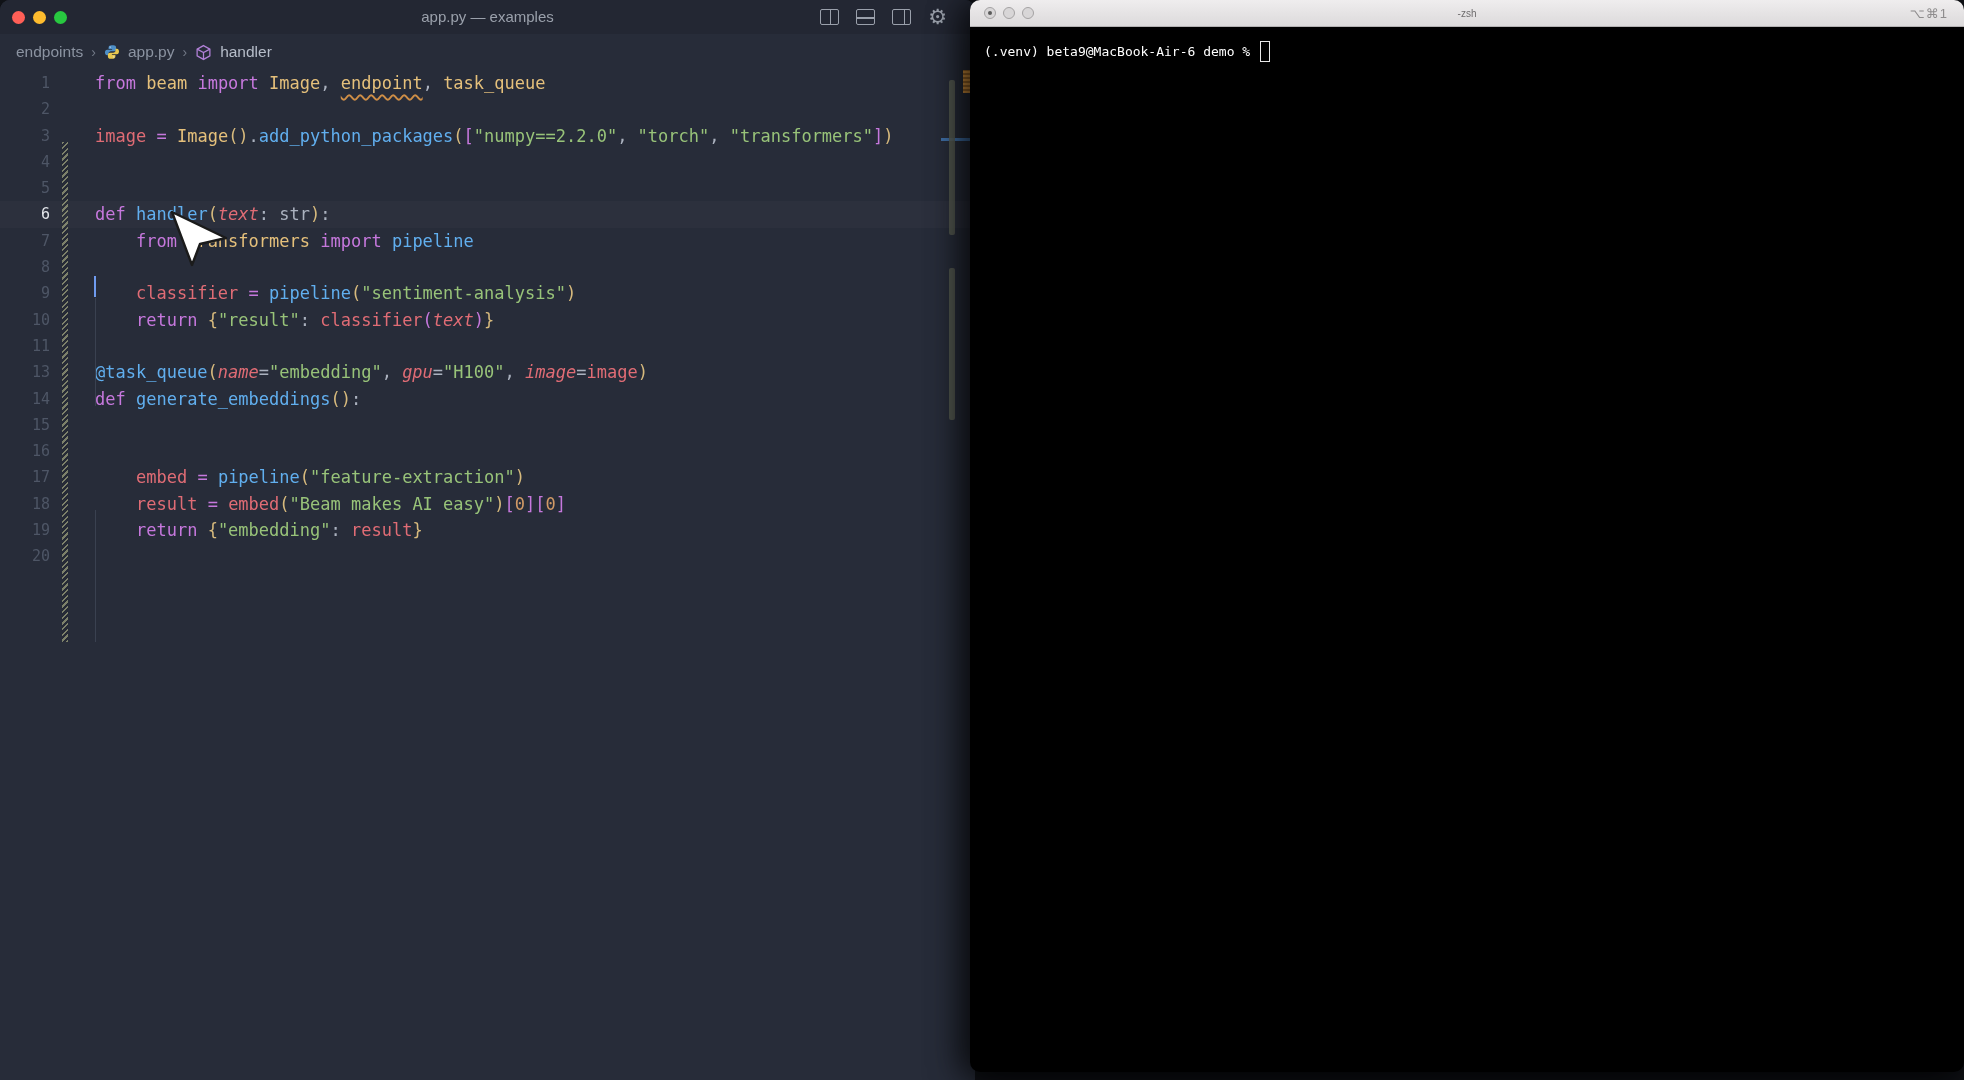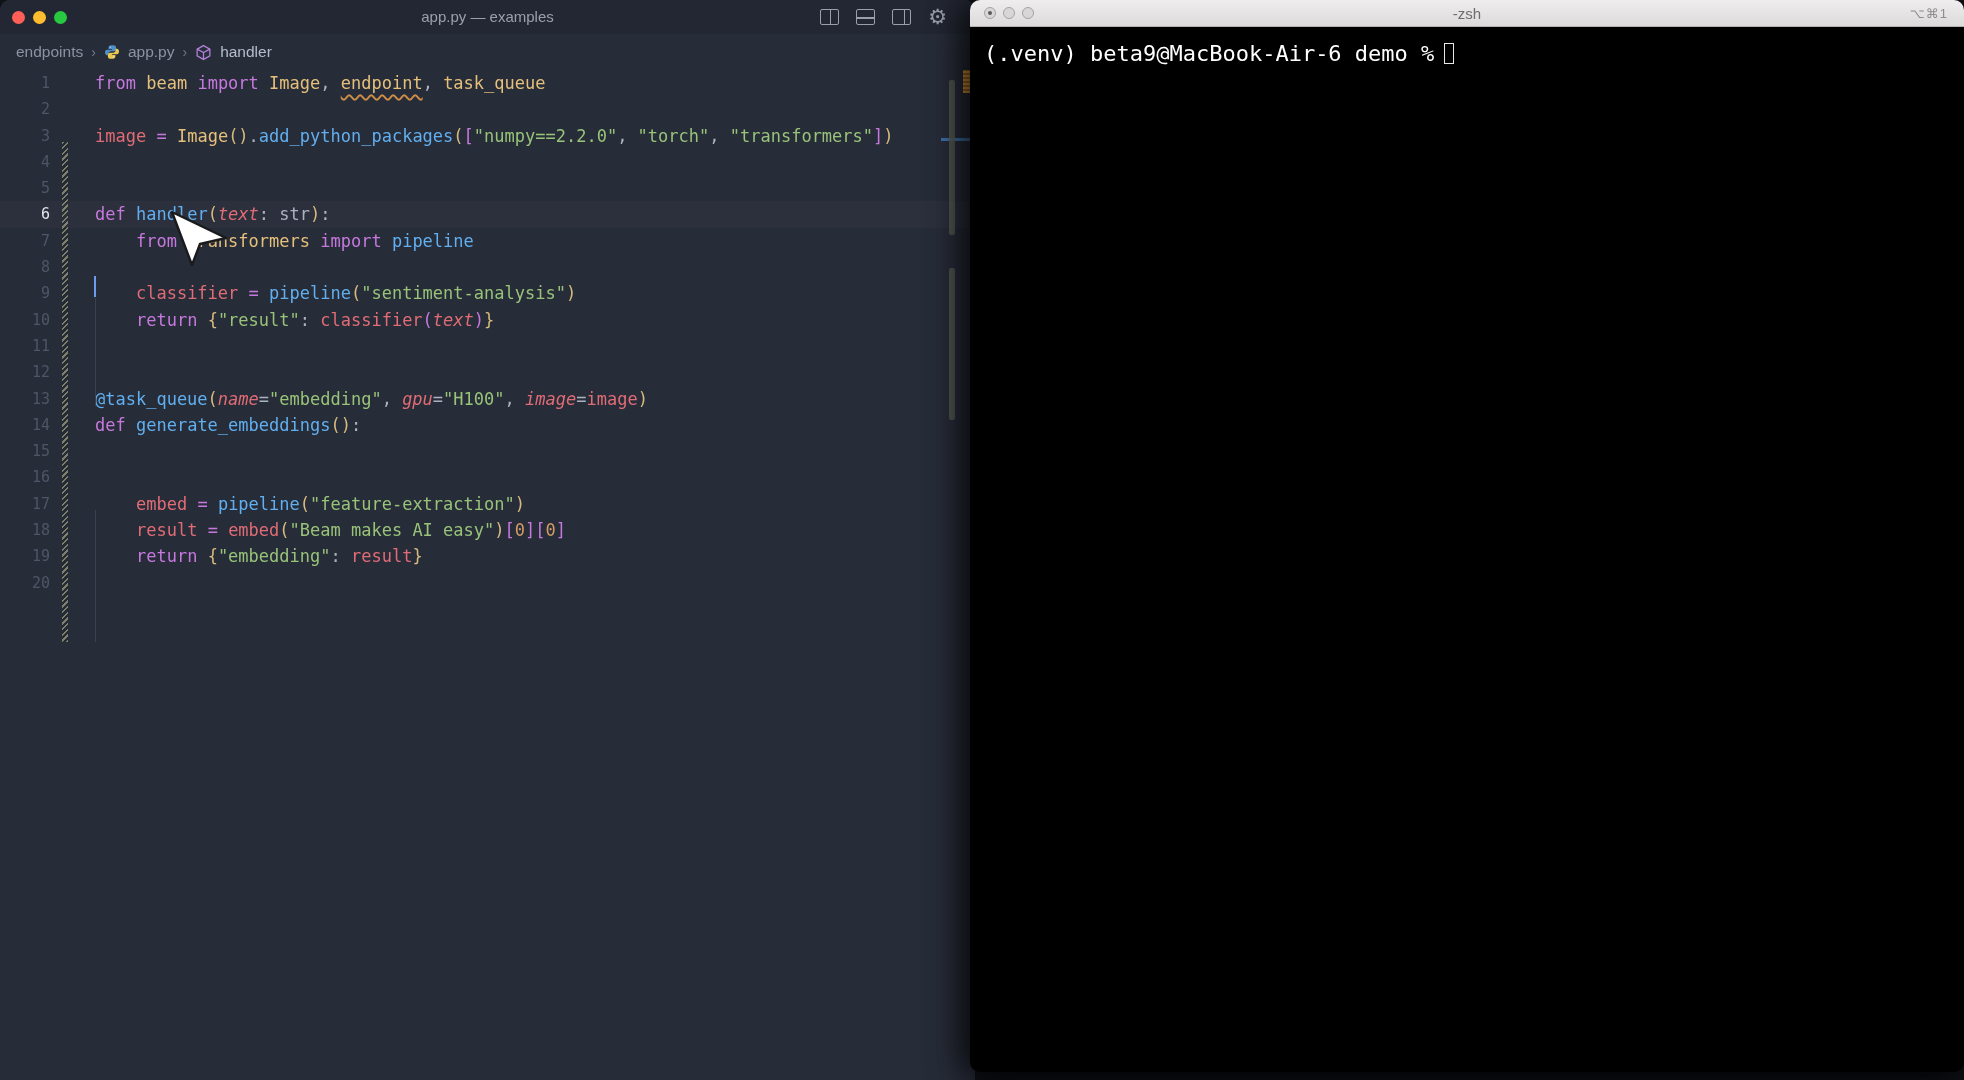--- a/index.html
+++ b/index.html
@@ -94,25 +94,25 @@
   }
   .term-titlebar {
     height:27px; border-radius:10px 10px 0 0;
     background:linear-gradient(#efedee, #dcdadb);
     border-bottom:1px solid #b3b1b2; position:relative;
     display:flex; align-items:center;
   }
   .term-dots { position:absolute; left:14px; display:flex; gap:7px; align-items:center; }
   .term-dot { width:12px; height:12px; border-radius:50%; background:#d8d6d7; border:1px solid #a4a2a3; position:relative; }
   .term-dot.first::after { content:""; position:absolute; left:3px; top:3px; width:4px; height:4px; border-radius:50%; background:#5a5a5a; }
-  .term-title { position:absolute; left:0; right:0; text-align:center; color:#6e6c6d; font-size:15px; }
+  .term-title { position:absolute; left:0; right:0; text-align:center; color:#6e6c6d; font-size:10px; }
   .term-shortcut { position:absolute; right:16px; color:#8e8c8d; font-size:13px; letter-spacing:1px; }
   .term-body { position:relative; padding:14px 0 0 14px; }
   .term-prompt {
-    font-family:"DejaVu Sans Mono", monospace; font-size:22px; color:#ffffff;
+    font-family:"DejaVu Sans Mono", monospace; font-size:13px; color:#ffffff;
     white-space:pre; display:flex; align-items:center;
   }
   .term-cursor {
     display:inline-block; width:10px; height:21px; margin-left:10px;
     border:1.5px solid #e8e8e8; background:transparent;
   }
 
   
   .mouse-pointer { position:absolute; left:168px; top:209px; width:62px; height:60px; pointer-events:none; }
 </style>
@@ -173,21 +173,20 @@
           <div class="code-row"><span class="ln">2</span><span class="lc"></span></div>
           <div class="code-row"><span class="ln">3</span><span class="lc"><span class="tok-var">image</span><span class="tok-pln"> </span><span class="tok-op">=</span><span class="tok-pln"> </span><span class="tok-mod">Image</span><span class="tok-br1">()</span><span class="tok-pln">.</span><span class="tok-fn">add_python_packages</span><span class="tok-br1">(</span><span class="tok-br2">[</span><span class="tok-str">"numpy==2.2.0"</span><span class="tok-pln">, </span><span class="tok-str">"torch"</span><span class="tok-pln">, </span><span class="tok-str">"transformers"</span><span class="tok-br2">]</span><span class="tok-br1">)</span></span></div>
           <div class="code-row"><span class="ln">4</span><span class="lc"></span></div>
           <div class="code-row"><span class="ln">5</span><span class="lc"></span></div>
           <div class="code-row active"><span class="ln">6</span><span class="lc"><span class="tok-kw">def</span><span class="tok-pln"> </span><span class="tok-fn">handler</span><span class="tok-br1">(</span><span class="tok-par">text</span><span class="tok-pln">: str</span><span class="tok-br1">)</span><span class="tok-pln">:</span></span></div>
           <div class="code-row"><span class="ln">7</span><span class="lc"><span class="tok-pln">    </span><span class="tok-kw">from</span><span class="tok-pln"> </span><span class="tok-mod">transformers</span><span class="tok-pln"> </span><span class="tok-kw">import</span><span class="tok-pln"> </span><span class="tok-fn">pipeline</span></span></div>
           <div class="code-row"><span class="ln">8</span><span class="lc"></span></div>
           <div class="code-row"><span class="ln">9</span><span class="lc"><span class="tok-pln">    </span><span class="tok-var">classifier</span><span class="tok-pln"> </span><span class="tok-op">=</span><span class="tok-pln"> </span><span class="tok-fn">pipeline</span><span class="tok-br1">(</span><span class="tok-str">"sentiment-analysis"</span><span class="tok-br1">)</span></span></div>
           <div class="code-row"><span class="ln">10</span><span class="lc"><span class="tok-pln">    </span><span class="tok-kw">return</span><span class="tok-pln"> </span><span class="tok-br1">{</span><span class="tok-str">"result"</span><span class="tok-pln">: </span><span class="tok-var">classifier</span><span class="tok-br2">(</span><span class="tok-par">text</span><span class="tok-br2">)</span><span class="tok-br1">}</span></span></div>
           <div class="code-row"><span class="ln">11</span><span class="lc"></span></div>
-          <div class="code-row"><span class="ln">12</span><span class="lc"></span></div>
           <div class="code-row"><span class="ln">13</span><span class="lc"><span class="tok-fn">@task_queue</span><span class="tok-br1">(</span><span class="tok-par">name</span><span class="tok-pln">=</span><span class="tok-str">"embedding"</span><span class="tok-pln">, </span><span class="tok-par">gpu</span><span class="tok-pln">=</span><span class="tok-str">"H100"</span><span class="tok-pln">, </span><span class="tok-par">image</span><span class="tok-pln">=</span><span class="tok-var">image</span><span class="tok-br1">)</span></span></div>
           <div class="code-row"><span class="ln">14</span><span class="lc"><span class="tok-kw">def</span><span class="tok-pln"> </span><span class="tok-fn">generate_embeddings</span><span class="tok-br1">()</span><span class="tok-pln">:</span></span></div>
           <div class="code-row"><span class="ln">15</span></div>
           <div class="code-row"><span class="ln">16</span><span class="lc"></span></div>
           <div class="code-row"><span class="ln">17</span><span class="lc"><span class="tok-pln">    </span><span class="tok-var">embed</span><span class="tok-pln"> </span><span class="tok-op">=</span><span class="tok-pln"> </span><span class="tok-fn">pipeline</span><span class="tok-br1">(</span><span class="tok-str">"feature-extraction"</span><span class="tok-br1">)</span></span></div>
           <div class="code-row"><span class="ln">18</span><span class="lc"><span class="tok-pln">    </span><span class="tok-var">result</span><span class="tok-pln"> </span><span class="tok-op">=</span><span class="tok-pln"> </span><span class="tok-var">embed</span><span class="tok-br1">(</span><span class="tok-str">"Beam makes AI easy"</span><span class="tok-br1">)</span><span class="tok-br2">[</span><span class="tok-num">0</span><span class="tok-br2">]</span><span class="tok-br2">[</span><span class="tok-num">0</span><span class="tok-br2">]</span></span></div>
           <div class="code-row"><span class="ln">19</span><span class="lc"><span class="tok-pln">    </span><span class="tok-kw">return</span><span class="tok-pln"> </span><span class="tok-br1">{</span><span class="tok-str">"embedding"</span><span class="tok-pln">: </span><span class="tok-var">result</span><span class="tok-br1">}</span></span></div>
           <div class="code-row"><span class="ln">20</span><span class="lc"></span></div>
         </div>
       <div class="indent-guide" style="top:228px; height:108px;"></div>

